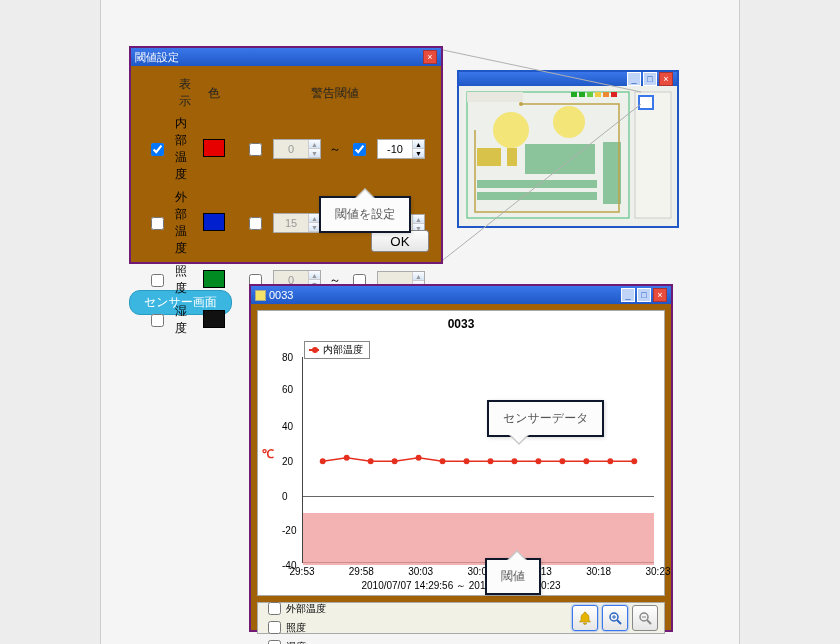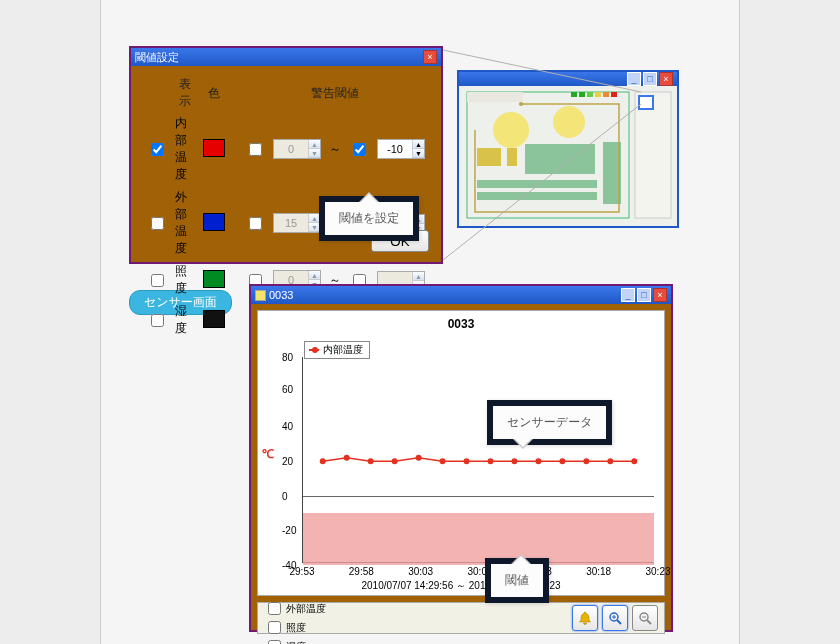--- a/index.html
+++ b/index.html
@@ -100,21 +100,21 @@
     position: absolute; right: 12px; bottom: 10px;
     width: 58px; height: 22px;
     background: linear-gradient(#fdfdfd,#e6e6e6);
     border: 1px solid #888; border-radius: 3px;
   }
 
   
   .callout {
     position: absolute;
     background: #fcfcfc;
-    border: 6px solid #0f172a;
+    border: 2px solid #0f172a;
     padding: 8px 14px;
     color: #555;
     box-shadow: 1px 1px 4px rgba(0,0,0,.15);
     z-index: 5;
   }
   .callout .tail {
     position:absolute; width:0; height:0;
     border: 10px solid transparent;
   }
 

